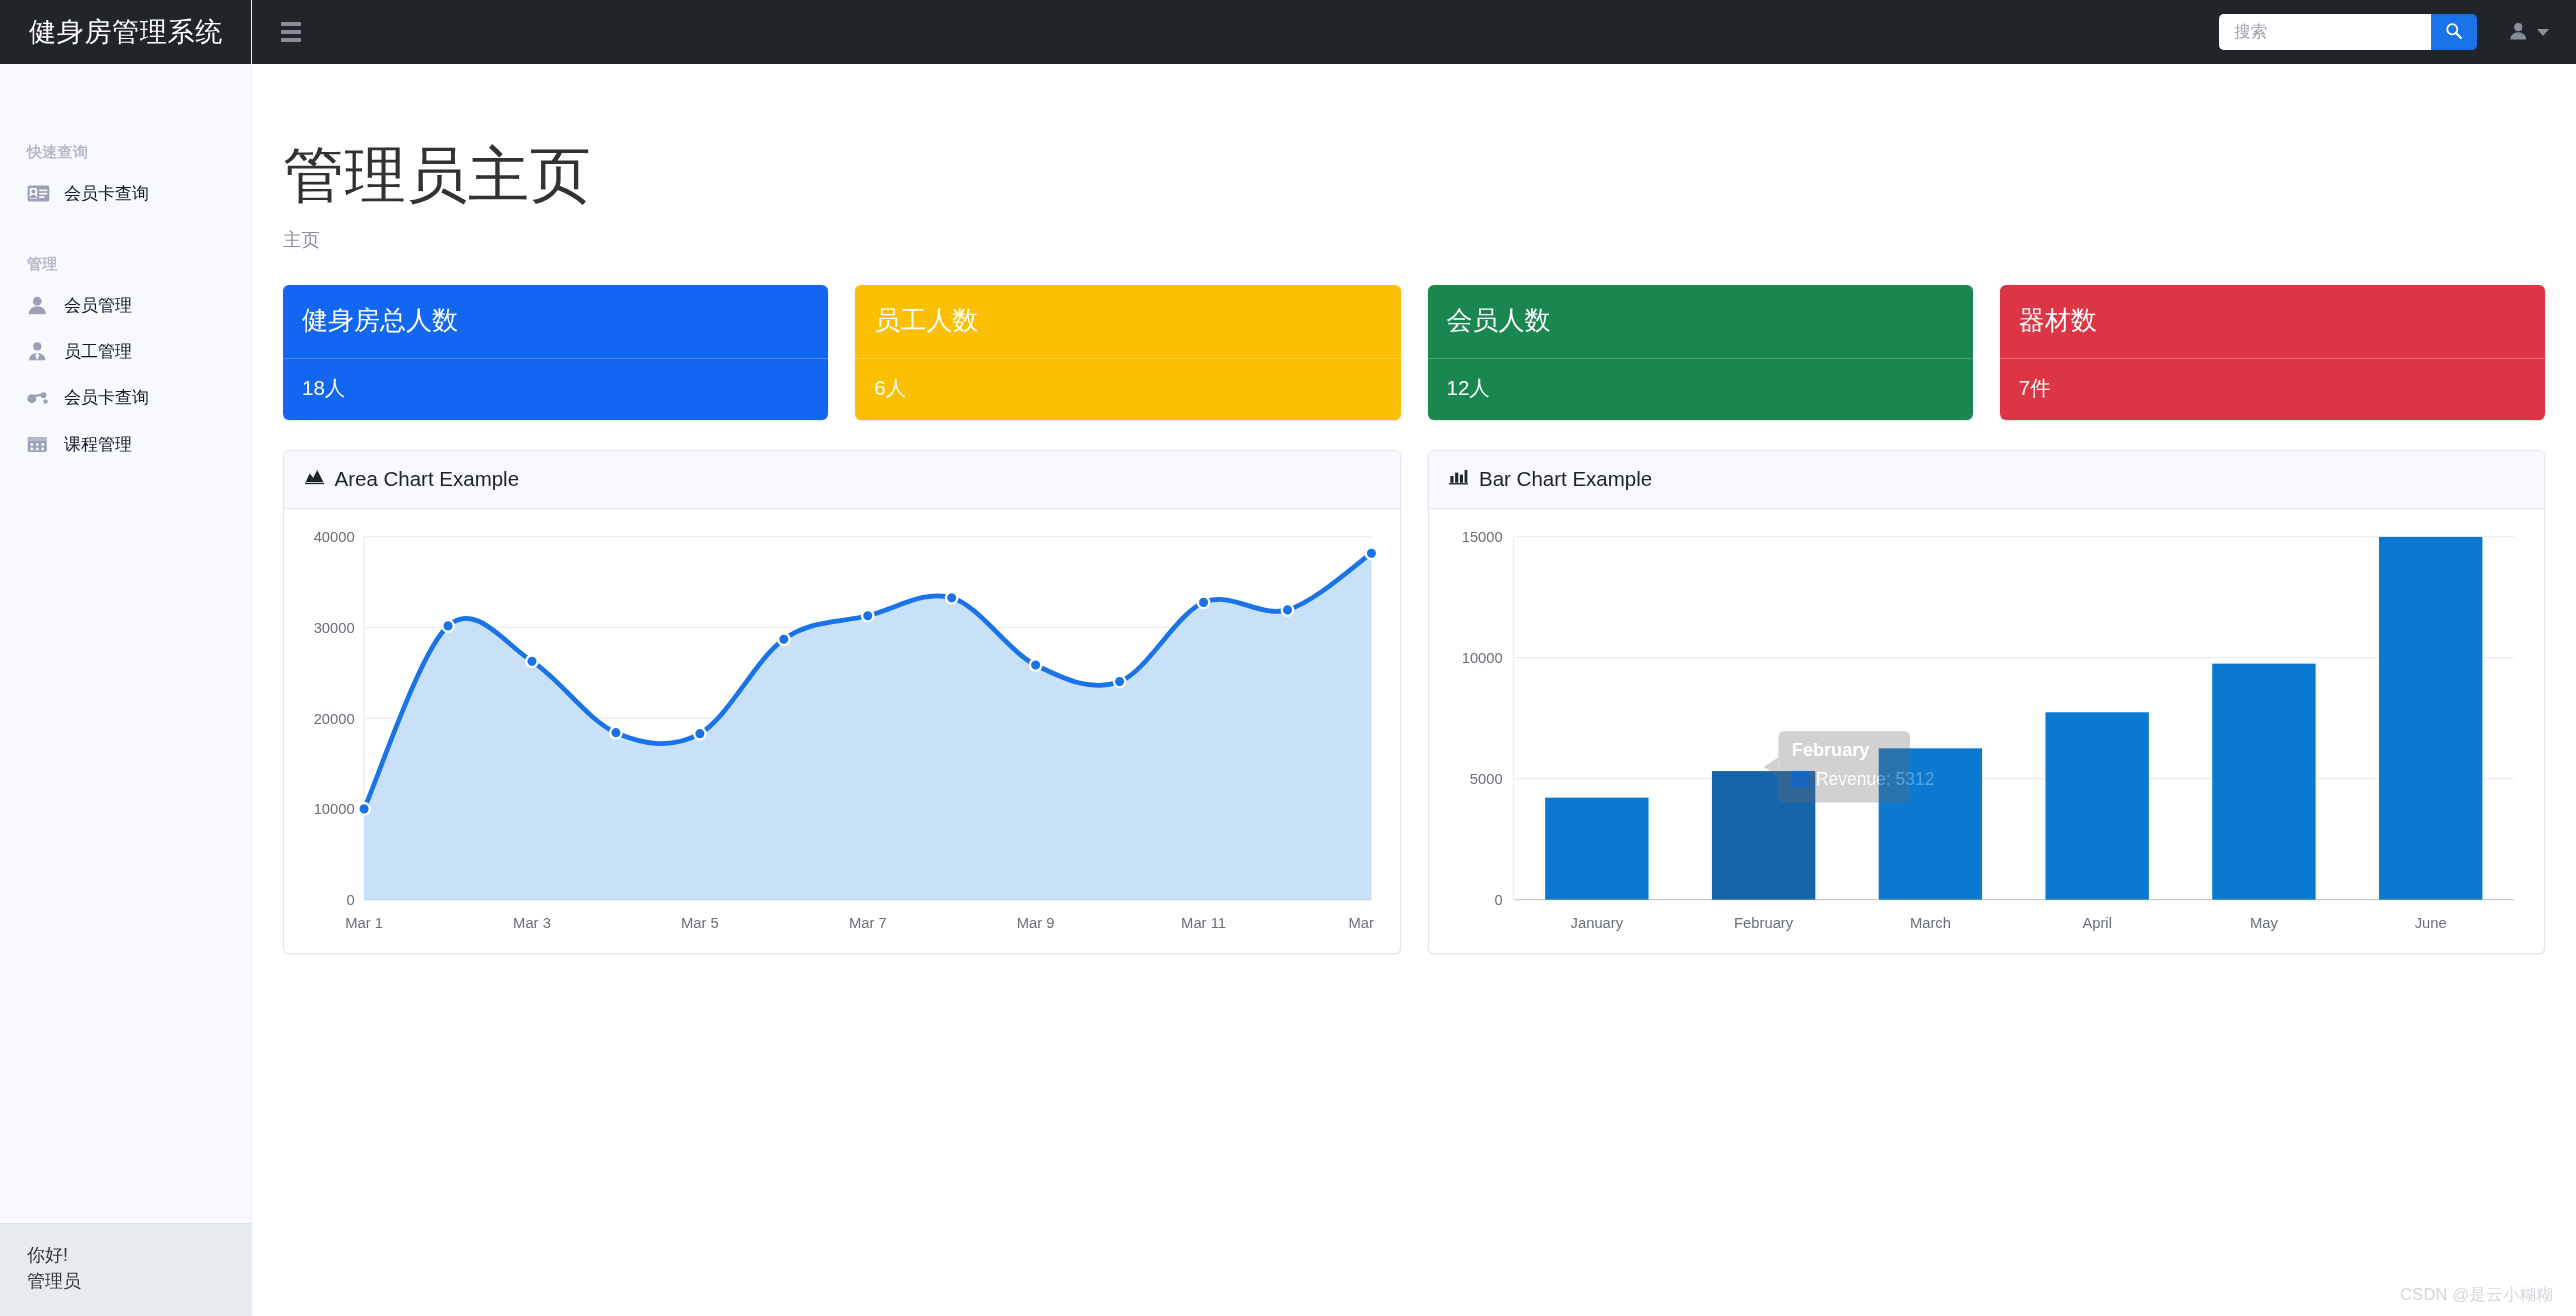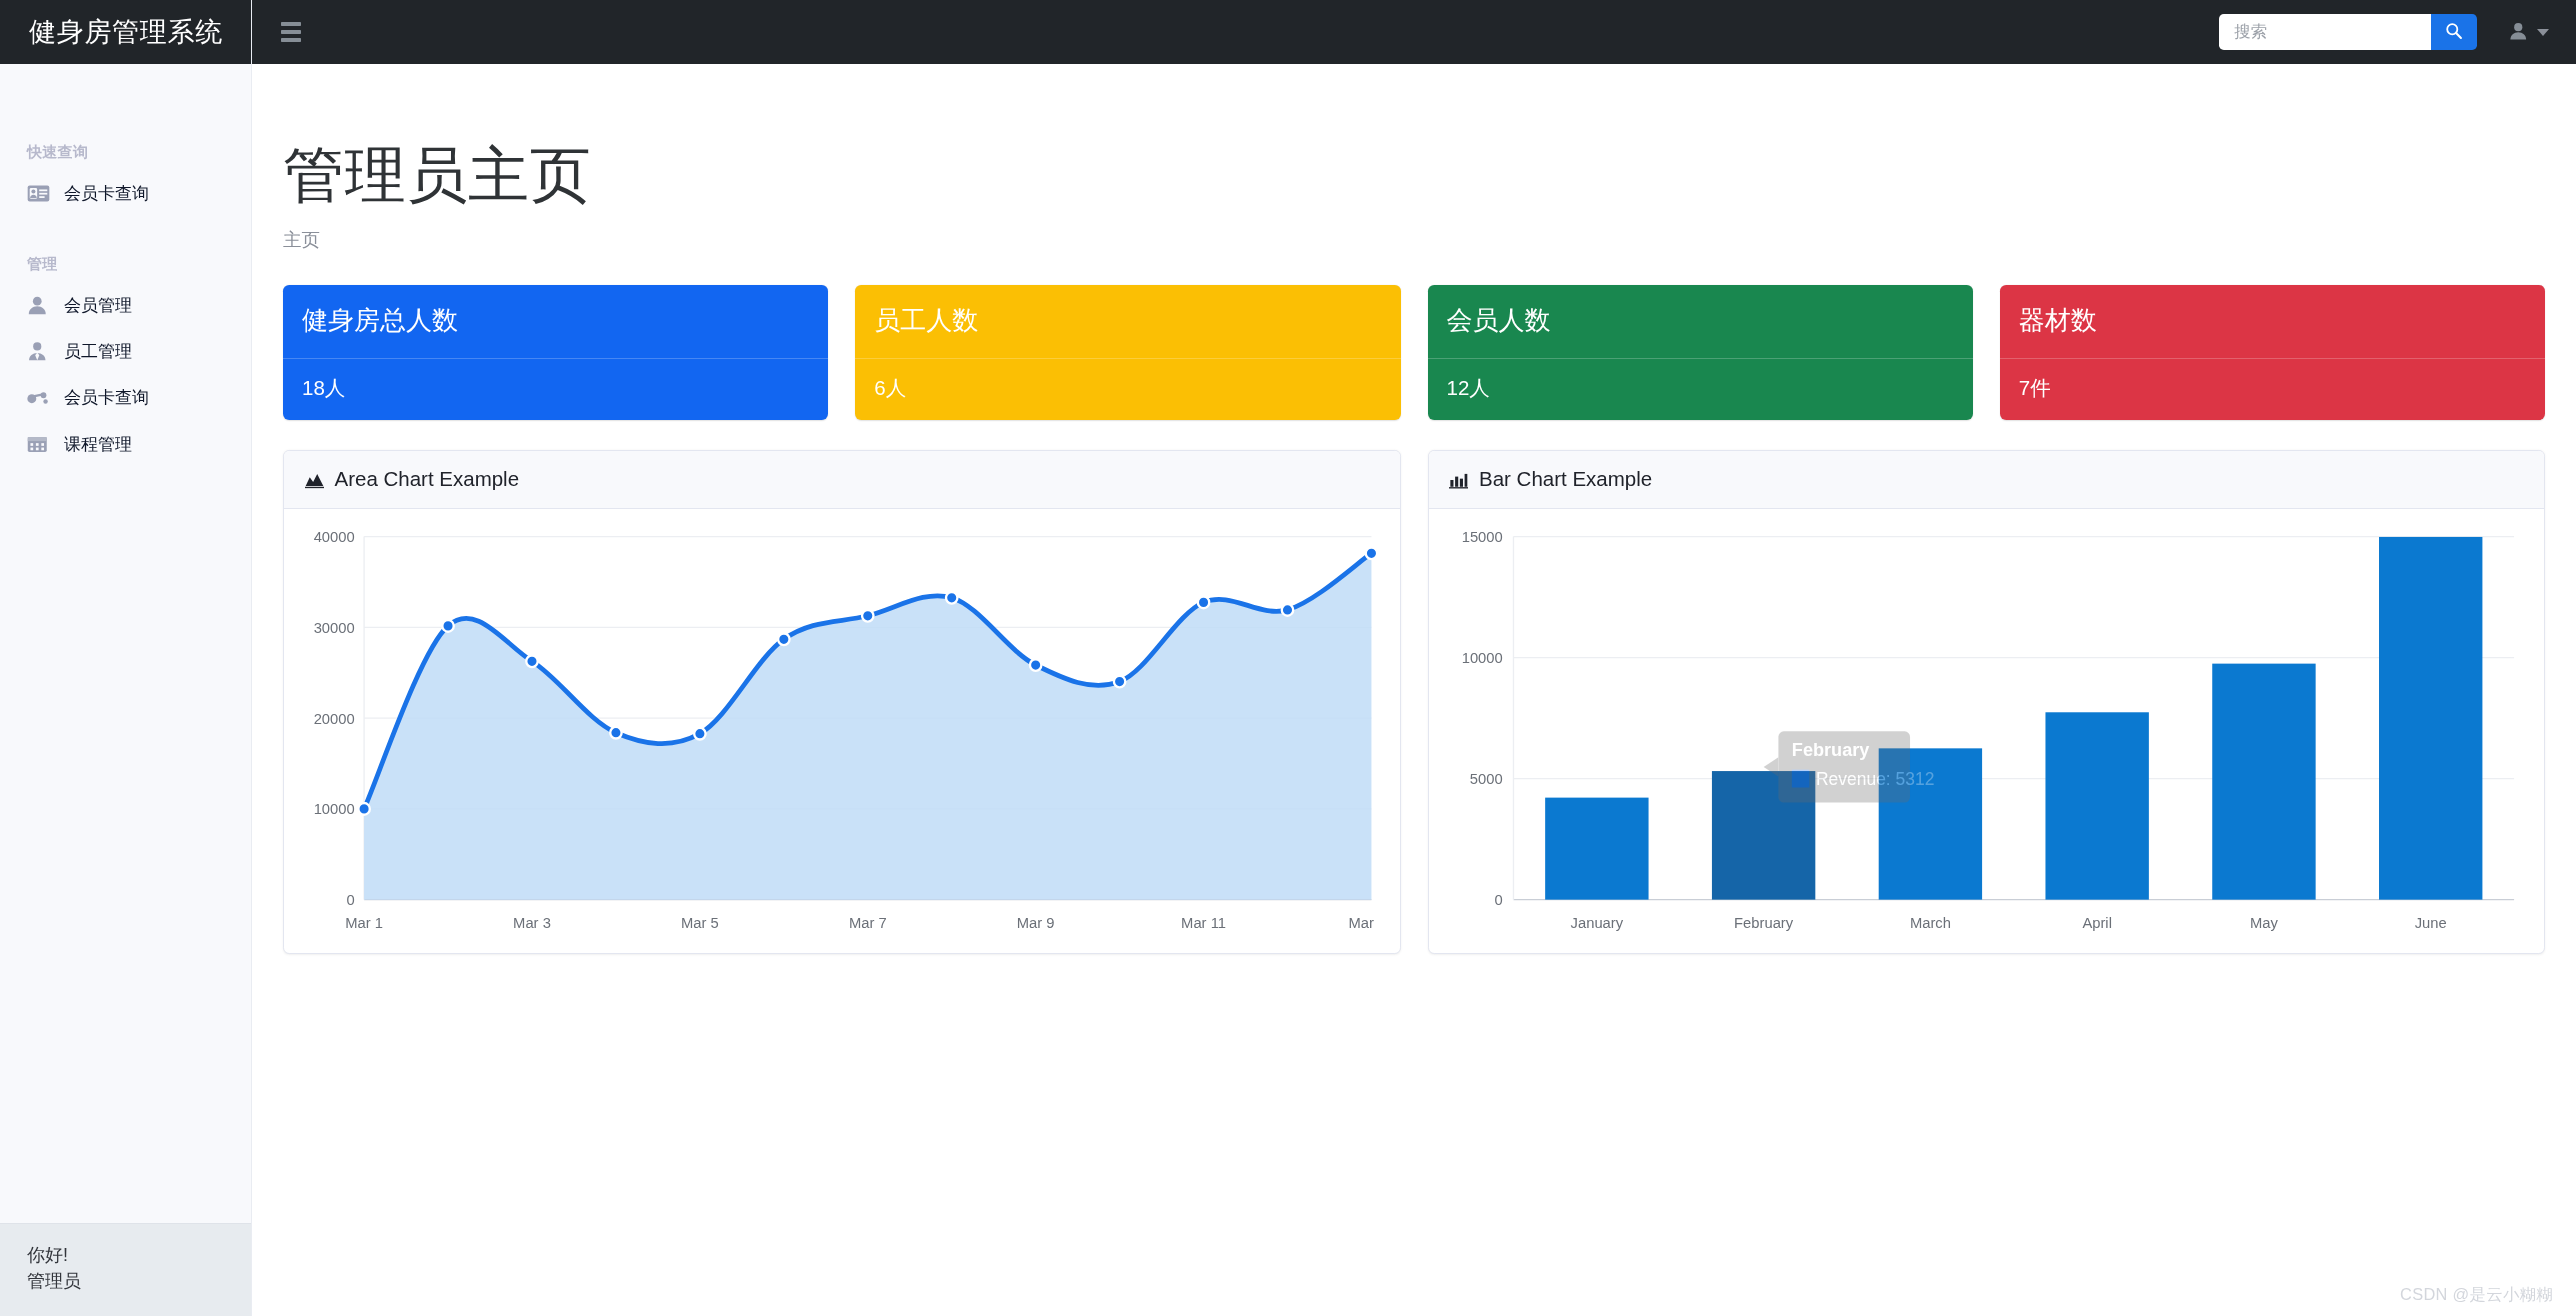--- a/index.html
+++ b/index.html
@@ -113,21 +113,21 @@
   .chart-card {
     flex: 1; min-width: 0;
     background: #fff;
     border: 0.7px solid #e3e6f0;
     border-radius: 6.2px;
     box-shadow: 0 0.7px 2.1px rgba(58,59,69,.08);
     overflow: hidden;
   }
   .chart-head {
     background: #f8f9fc; border-bottom: 0.7px solid #e3e6f0;
-    padding: 16.4px 20.5px; display: flex; align-items: flex-end; gap: 11px;
+    padding: 16.4px 20.5px; display: flex; align-items: flex-start; gap: 11px;
   }
   .chart-head-title { font-size: 20.5px; color: #20232b; }
   .chart-body { padding: 18px 20.5px 15px 20.5px; height: 444px; position: relative; }
   .chart-svg { width: 100%; height: 100%; display: block; }
 
   .watermark {
     position: absolute; right: 23px; bottom: 11px;
     font-size: 16.4px; color: #d3d6dc; letter-spacing: 0.3px;
     pointer-events: none;
   }

